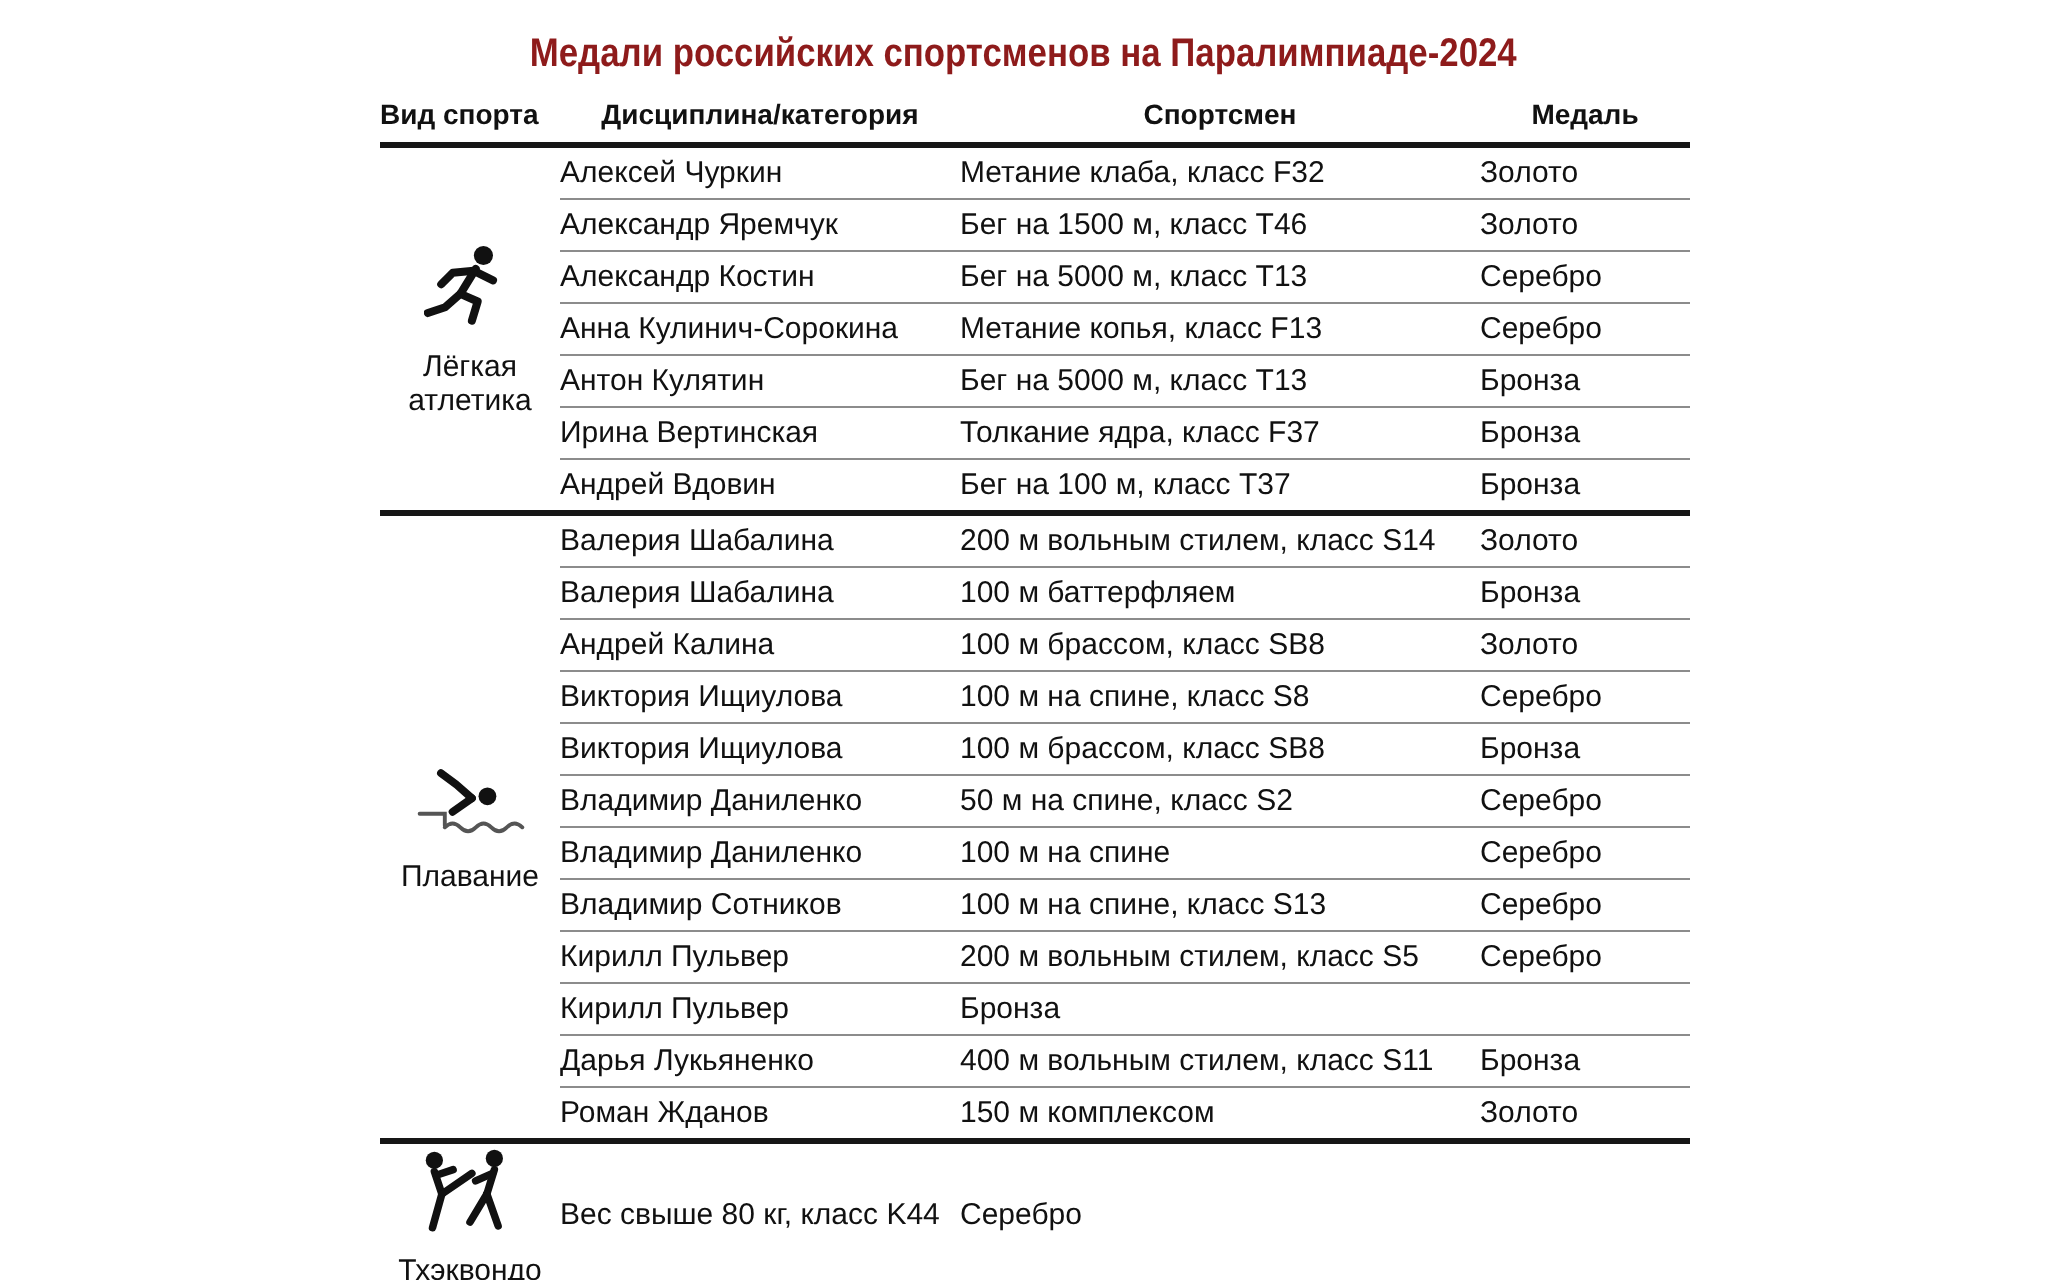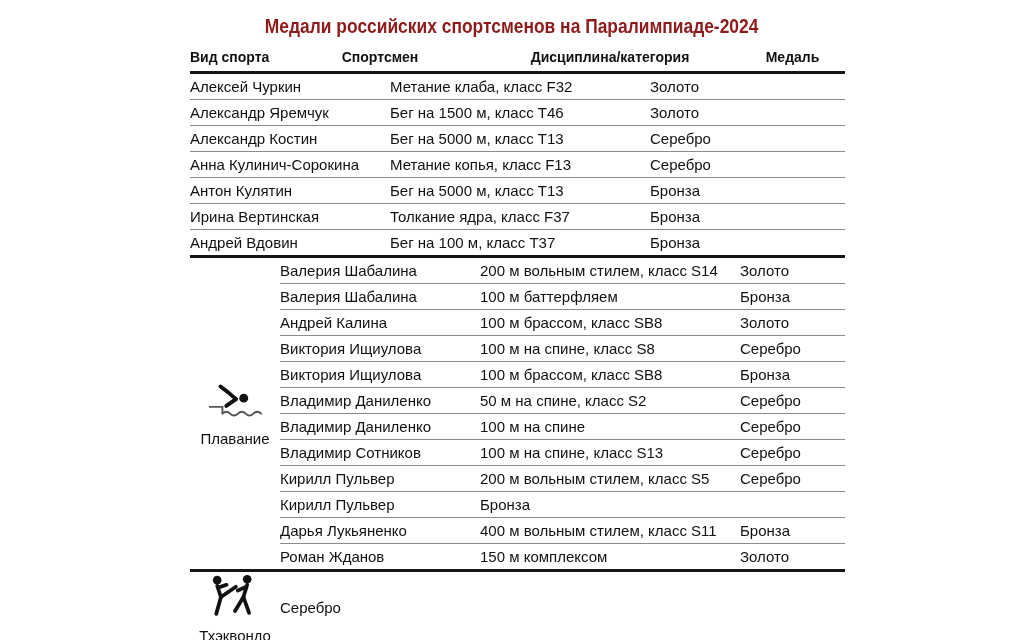--- a/index.html
+++ b/index.html
@@ -55,26 +55,41 @@
 <body>
 
 <div class="page">
   <h1 class="title">
     <span>Медали российских спортсменов на Паралимпиаде-2024</span>
   </h1>
 
   <div class="medal-table">
     <div class="thead">
       <div class="hcell sport">Вид спорта</div>
+      <div class="hcell">Дисциплина/категория</div>
       <div class="hcell">Спортсмен</div>
-      <div class="hcell">Дисциплина/категория</div>
       <div class="hcell">Медаль</div>
     </div>
     <div id="sections">
         <div class="section">
+          <div class="sport-cell">
+            <span>
+              <svg width="46" height="50" viewBox="0 0 48 52" xmlns="http://www.w3.org/2000/svg">
+                <circle cx="31" cy="8" r="5" fill="#111"></circle>
+                <g fill="none" stroke="#111" stroke-width="4.2" stroke-linecap="round" stroke-linejoin="round">
+                  <path d="M27 15 L19 28"></path>
+                  <path d="M26 16 L36 21"></path>
+                  <path d="M26 16 L15 17 L9 23"></path>
+                  <path d="M19 28 L28 32 L25 42"></path>
+                  <path d="M19 28 L11 35 L2 38"></path>
+                </g>
+              </svg>
+            </span>
+            <div class="sport-label">Лёгкая атлетика</div>
+          </div>
           <div class="rows">
             <div class="row">
               <div class="cell">Алексей Чуркин</div>
               <div class="cell">Метание клаба, класс F32</div>
               <div class="cell">Золото</div>
             </div>
             <div class="row">
               <div class="cell">Александр Яремчук</div>
               <div class="cell">Бег на 1500 м, класс T46</div>
               <div class="cell">Золото</div>
@@ -200,19 +215,20 @@
                   <path d="M44 15 L35 19"></path>
                   <path d="M41 26 L32 41"></path>
                   <path d="M41 26 L47 43"></path>
                 </g>
               </svg>
             </span>
             <div class="sport-label">Тхэквондо</div>
           </div>
           <div class="rows">
             <div class="row">
+              <div class="cell">Вес свыше 80 кг, класс K44</div>
               <div class="cell">Серебро</div>
             </div>
           </div>
         </div>
       </div>
   </div>
 </div>
 
 </body></html>

